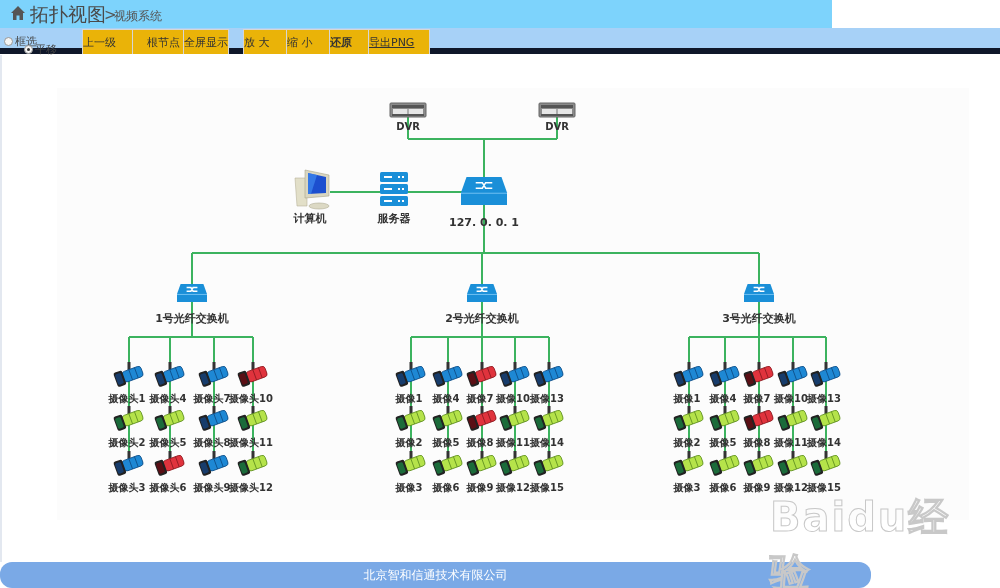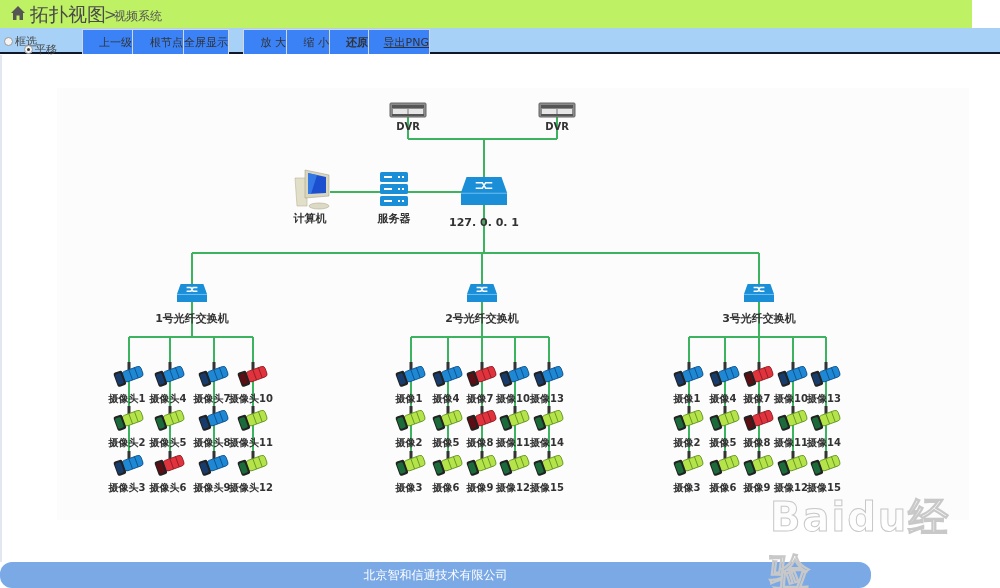--- a/index.html
+++ b/index.html
@@ -1,26 +1,26 @@
 <!DOCTYPE html>
 <html><head>
   <meta charset="utf-8">
   <style>
     * { box-sizing: border-box; margin: 0; padding: 0; }
     html, body { width: 1000px; height: 588px; overflow: hidden; background: #ffffff; font-family: "DejaVu Sans", sans-serif; }
-    .header { position: absolute; left: 0; top: 0; width: 972px; height: 28px; background: #bef264; }
+    .header { position: absolute; left: 0; top: 0; width: 832px; height: 28px; background: #7dd3fc; }
     .header .home { position: absolute; left: 10px; top: 5px; width: 16px; height: 16px; }
     .header .title { position: absolute; left: 30px; top: 1px; font-size: 19px; color: #4a4a4a; line-height: 26px; }
     .header .sep { position: absolute; left: 104px; top: 5px; font-size: 15px; color: #555; line-height: 20px; }
     .header .sub { position: absolute; left: 114px; top: 7px; font-size: 12px; color: #555; line-height: 18px; text-align: right; }
-    .toolbar { position: absolute; left: 0; top: 28px; width: 1000px; height: 26px; background: #a7d1f7; border-bottom: 2px solid #0f172a; }
+    .toolbar { position: absolute; left: 0; top: 28px; width: 1000px; height: 26px; background: #a7d1f7; border-bottom: 6px solid #0f172a; }
     .radio { position: absolute; top: 5px; height: 16px; display: flex; align-items: center; font-size: 11px; color: #444; cursor: pointer; }
     .radio .dot { width: 9px; height: 9px; border-radius: 50%; border: 1px solid #999; background: #f4f4f4; margin-right: 2px; position: relative; }
     .radio .dot.on::after { content: ""; position: absolute; left: 2px; top: 2px; width: 3px; height: 3px; border-radius: 50%; background: #333; }
-    .btn { position: absolute; top: 1px; height: 25px; background: #3b82f6; border: 1px solid #d6d6d6; border-bottom: none; font-size: 11px; color: #333; line-height: 25px; text-align: right; cursor: pointer; }
+    .btn { position: absolute; top: 1px; height: 25px; background: #eab308; border: 1px solid #d6d6d6; border-bottom: none; font-size: 11px; color: #333; line-height: 25px; text-align: left; cursor: pointer; }
     .canvas { position: absolute; left: 0; top: 55px; width: 1000px; height: 507px; background: #fff; border-left: 2px solid #e3e8f0; }
     .canvas-bg { position: absolute; left: 55px; top: 33px; width: 912px; height: 432px; background: #fcfcfc; }
     svg.diagram { position: absolute; left: 0; top: 0; width: 1000px; height: 588px; }
     .footer { position: absolute; left: 0; top: 562px; width: 871px; height: 26px; background: #7aa9e6; color: #fff; font-size: 12px; line-height: 26px; text-align: center; border-radius: 12px; }
     .watermark { position: absolute; left: 760px; top: 480px; width: 200px; height: 90px; color: rgba(200,200,200,0.6); pointer-events: none; }
     .watermark .wm1 { position: absolute; left: 10px; top: 10px; font-size: 40px; font-weight: bold; letter-spacing: 2px; color: transparent; -webkit-text-stroke: 1px #c8c8c8; }
     .watermark .wm2 { position: absolute; left: 25px; top: 60px; font-size: 17px; color: transparent; -webkit-text-stroke: 0.6px #c8c8c8; }
     .lbl { font-family: "DejaVu Sans", sans-serif; fill: #333; font-weight: bold; }
   </style>
 </head>

